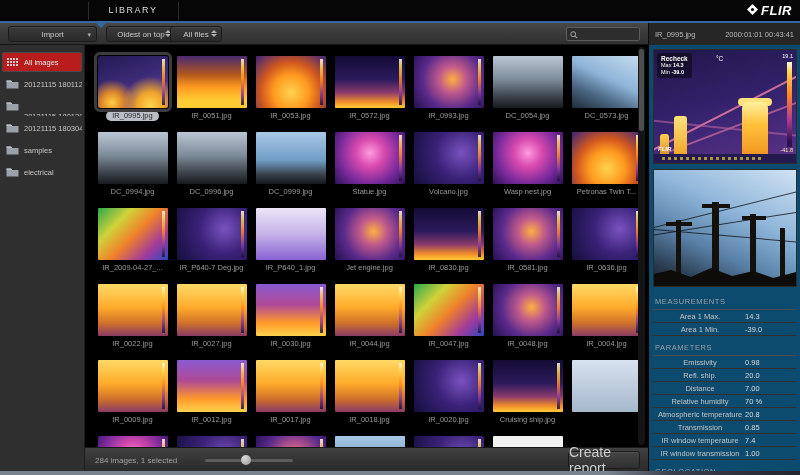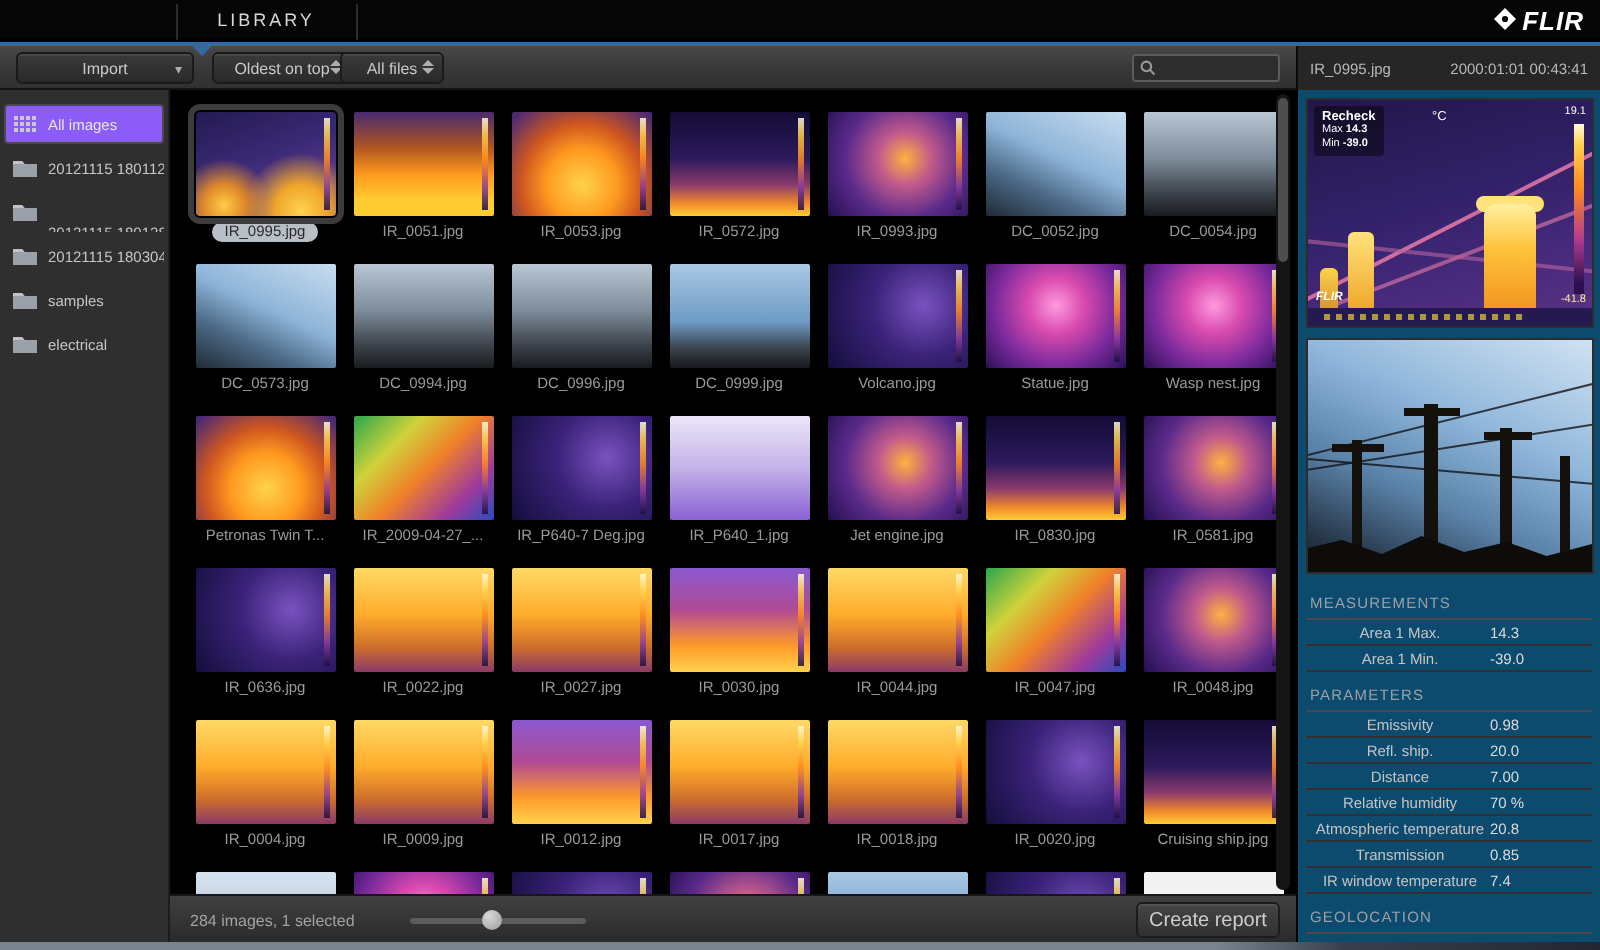--- a/index.html
+++ b/index.html
@@ -37,21 +37,21 @@
   .search input{flex:1;background:transparent;border:0;outline:0;color:#ddd;font-size:8px;width:50px;}
   .fileinfo{position:absolute;left:648px;top:0;width:152px;height:22px;background:#262626;
         border-left:1px solid #0a0a0a;display:flex;align-items:center;justify-content:space-between;
         padding:0 6px;color:#b9b9b9;font-size:7.5px;}
 
   
   .sidebar{position:absolute;left:0;top:45px;width:85px;height:426px;background:#2f2f2f;
         border-right:1px solid #1d1d1d;padding-top:5px;}
   .side-item{position:relative;height:20px;margin:2px 2px;display:flex;align-items:center;gap:5px;
         padding-left:4px;color:#c6c6c6;font-size:7.5px;border-radius:2px;white-space:nowrap;overflow:hidden;}
-  .side-item.selected{background:#8b5cf6;border:1px solid #4a4a4a;color:#e6e6e6;}
+  .side-item.selected{background:#b91c1c;border:1px solid #4a4a4a;color:#e6e6e6;}
   .side-icon{flex:none;display:flex;align-items:center;}
 
   
   .main{position:absolute;left:85px;top:45px;width:563px;height:402px;background:#000;overflow:hidden;}
   .grid{position:absolute;left:8px;top:8px;width:553px;display:grid;grid-template-columns:repeat(7,79px);
         grid-auto-rows:76px;}
   .cell{position:relative;display:flex;flex-direction:column;align-items:center;}
   .thumb{position:relative;width:70px;height:52px;margin-top:3px;border-radius:1px;overflow:hidden;}
   .thumb.th::after{content:'';position:absolute;right:3px;top:3px;bottom:3px;width:3px;opacity:.85;
         background:linear-gradient(#fffbe0,#ffd34d 18%,#ff8a1f 45%,#8a3a9c 75%,#1a1040);}
@@ -133,21 +133,21 @@
 
   
   .statusbar{position:absolute;left:85px;top:447px;width:563px;height:24px;
         background:linear-gradient(#404040,#2a2a2a);border-top:1px solid #171717;}
   .count{position:absolute;left:10px;top:8px;color:#a2a2a2;font-size:8px;}
   .slider{position:absolute;left:120px;top:6px;width:88px;height:12px;}
   .slider .track{position:absolute;left:0;right:0;top:5px;height:3px;background:#5c5c5c;border-radius:2px;}
   .slider .knob{position:absolute;left:36px;top:1px;width:10px;height:10px;border-radius:50%;
         background:radial-gradient(circle at 35% 30%,#d8d8d8,#9a9a9a);}
   .report-btn{position:absolute;right:8px;top:3px;width:72px;height:18px;border:1px solid #1c1c1c;
-        border-radius:3px;background:linear-gradient(#454545,#303030);color:#cdcdcd;font-size:10px;
+        border-radius:3px;background:linear-gradient(#454545,#303030);color:#cdcdcd;font-size:14px;
         display:flex;align-items:center;justify-content:center;box-shadow:inset 0 1px 0 rgba(255,255,255,.08);}
   .bottomstrip{position:absolute;left:0;top:471px;width:800px;height:4px;
         background:linear-gradient(90deg,#79828f 0%,#79828f 76%,#39404c 84%,#23262e 100%);}
 </style>
 </head>
 <body>
 
 <div class="app">
 
   <div class="topbar">
@@ -280,50 +280,46 @@
         </div>
         <div class="cell">
           <div class="thumb s-darkflame th"></div>
           <div class="lbl">IR_0572.jpg</div>
         </div>
         <div class="cell">
           <div class="thumb s-violet th"></div>
           <div class="lbl">IR_0993.jpg</div>
         </div>
         <div class="cell">
-          <div class="thumb s-skyphoto"></div>
-          <div class="lbl">DC_0052.jpg</div>
-        </div>
-        <div class="cell">
           <div class="thumb s-grayphoto"></div>
           <div class="lbl">DC_0054.jpg</div>
         </div>
         <div class="cell">
           <div class="thumb s-skyphoto"></div>
           <div class="lbl">DC_0573.jpg</div>
         </div>
         <div class="cell">
           <div class="thumb s-grayphoto"></div>
           <div class="lbl">DC_0994.jpg</div>
         </div>
         <div class="cell">
           <div class="thumb s-grayphoto"></div>
           <div class="lbl">DC_0996.jpg</div>
         </div>
         <div class="cell">
           <div class="thumb s-skyphoto2"></div>
           <div class="lbl">DC_0999.jpg</div>
         </div>
         <div class="cell">
+          <div class="thumb s-magenta th"></div>
+          <div class="lbl">Statue.jpg</div>
+        </div>
+        <div class="cell">
           <div class="thumb s-darkblue th"></div>
           <div class="lbl">Volcano.jpg</div>
-        </div>
-        <div class="cell">
-          <div class="thumb s-magenta th"></div>
-          <div class="lbl">Statue.jpg</div>
         </div>
         <div class="cell">
           <div class="thumb s-magenta th"></div>
           <div class="lbl">Wasp nest.jpg</div>
         </div>
         <div class="cell">
           <div class="thumb s-ember th"></div>
           <div class="lbl">Petronas Twin T...</div>
         </div>
         <div class="cell">
@@ -501,20 +497,24 @@
           <div class="v">20.8</div>
         </div>
         <div class="inforow">
           <div class="k">Transmission</div>
           <div class="v">0.85</div>
         </div>
         <div class="inforow">
           <div class="k">IR window temperature</div>
           <div class="v">7.4</div>
         </div>
+        <div class="inforow">
+          <div class="k">IR window transmission</div>
+          <div class="v">1.00</div>
+        </div>
         <div class="sec-h">GEOLOCATION</div>
       </div>
   </div>
 
   <div class="statusbar">
     <span class="count">284 images, 1 selected</span>
     <div class="slider">
       <div class="track"></div>
       <div class="knob"></div>
     </div>

